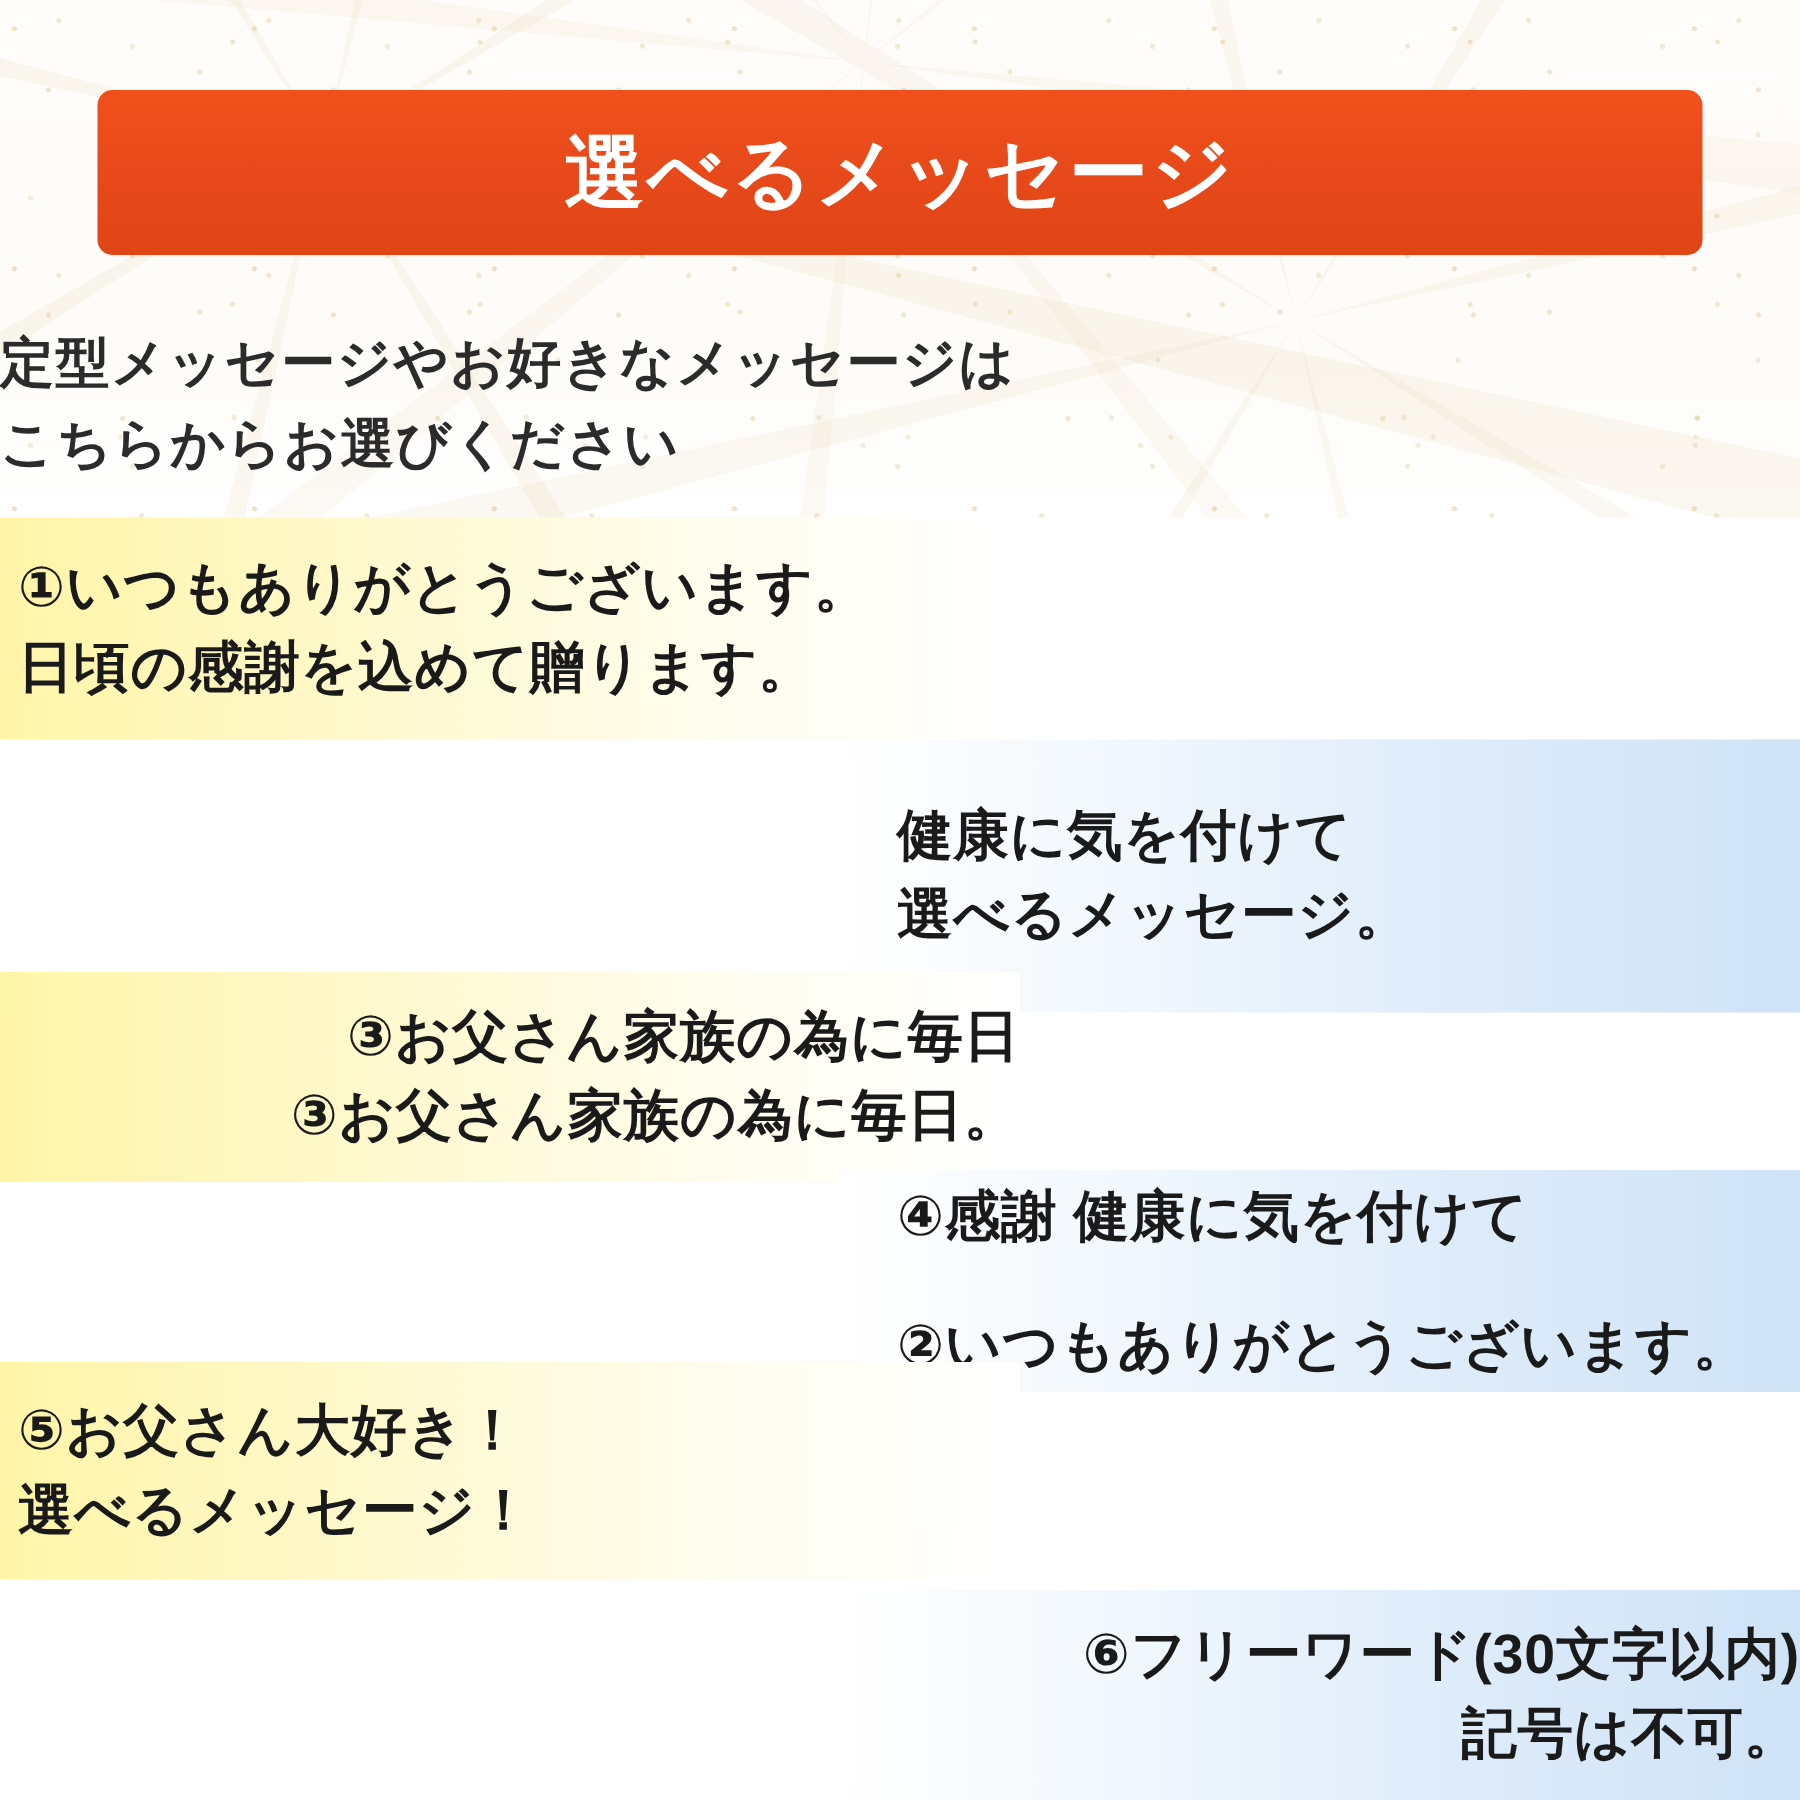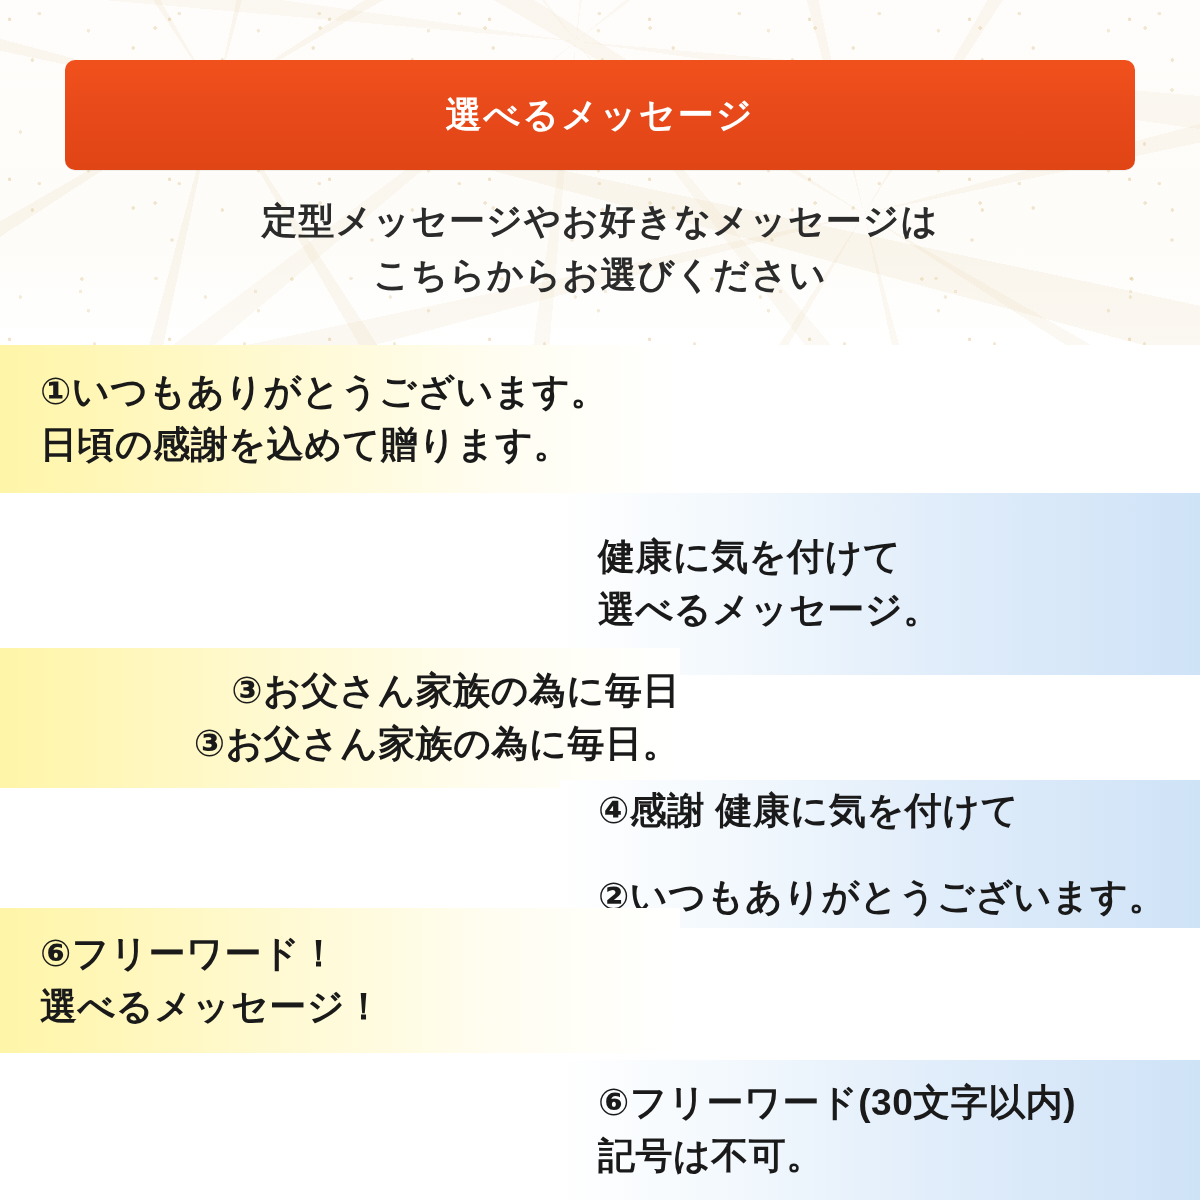--- a/index.html
+++ b/index.html
@@ -68,34 +68,33 @@
     height: 110px;
     background: linear-gradient(180deg, #f0511c 0%, #e8491a 50%, #e04515 100%);
     border-radius: 10px;
     display: flex;
     align-items: center;
     justify-content: center;
     box-shadow: 0 1px 0 rgba(0,0,0,0.05);
   }
   .banner-title {
     color: #ffffff;
-    font-size: 36px;
+    font-size: 53px;
     font-weight: bold;
     letter-spacing: 2px;
     line-height: 1;
     white-space: nowrap;
   }
 
   
   .subtitle {
     position: absolute;
     left: 0;
-    top: 194px;
+    top: 215px;
     width: 1200px;
-    text-align: center;
     color: #2b2b2b;
     font-size: 36px;
     font-weight: bold;
     line-height: 1.5;
     letter-spacing: 1px;
   }
   .subtitle .line {
     display: block;
   }
 
@@ -110,37 +109,37 @@
     font-size: 37px;
     font-weight: bold;
     line-height: 1.42;
     letter-spacing: 0.5px;
   }
   .msg .line { display: block; white-space: nowrap; }
 
   .msg-left {
     left: 0;
     width: 680px;
-    padding-left: 40px;
+    padding-left: 12px;
     background: linear-gradient(90deg, #fff5a8 0%, #fff9cf 38%, #fffdf0 72%, #ffffff 100%);
   }
   .msg-right {
     right: 0;
     width: 640px;
     padding-left: 38px;
     align-items: flex-start;
     background: linear-gradient(270deg, #cfe3f7 0%, #dfecfa 38%, #f2f8fd 72%, #ffffff 100%);
   }
 
   #msg-1 { top: 345px;  height: 148px; }
   #msg-2 { top: 493px;  height: 182px; }
   #msg-3 { top: 648px;  height: 140px; text-align: right; }
   #msg-4 { top: 780px;  height: 148px; gap: 33px; }
   #msg-5 { top: 908px;  height: 145px; }
-  #msg-6 { top: 1060px; height: 140px; }
+  #msg-6 { top: 1060px; height: 140px; align-items: flex-end; }
 </style>
 </head>
 <body>
 
 <div class="page">
 
   <div class="top-bg"></div>
 
   <div class="banner">
     <div class="banner-title">選べるメッセージ</div>
@@ -165,21 +164,21 @@
     <span class="line">③お父さん家族の為に毎日</span>
     <span class="line">③お父さん家族の為に毎日。</span>
   </div>
 
   <div class="msg msg-right" id="msg-4">
     <span class="line">④感謝 健康に気を付けて</span>
     <span class="line">②いつもありがとうございます。</span>
   </div>
 
   <div class="msg msg-left" id="msg-5">
-    <span class="line">⑥フリーワード！</span>
+    <span class="line">⑤お父さん大好き！</span>
     <span class="line">選べるメッセージ！</span>
   </div>
 
   <div class="msg msg-right" id="msg-6">
     <span class="line">⑥フリーワード(30文字以内)</span>
     <span class="line">記号は不可。</span>
   </div>
 
 </div>
 

